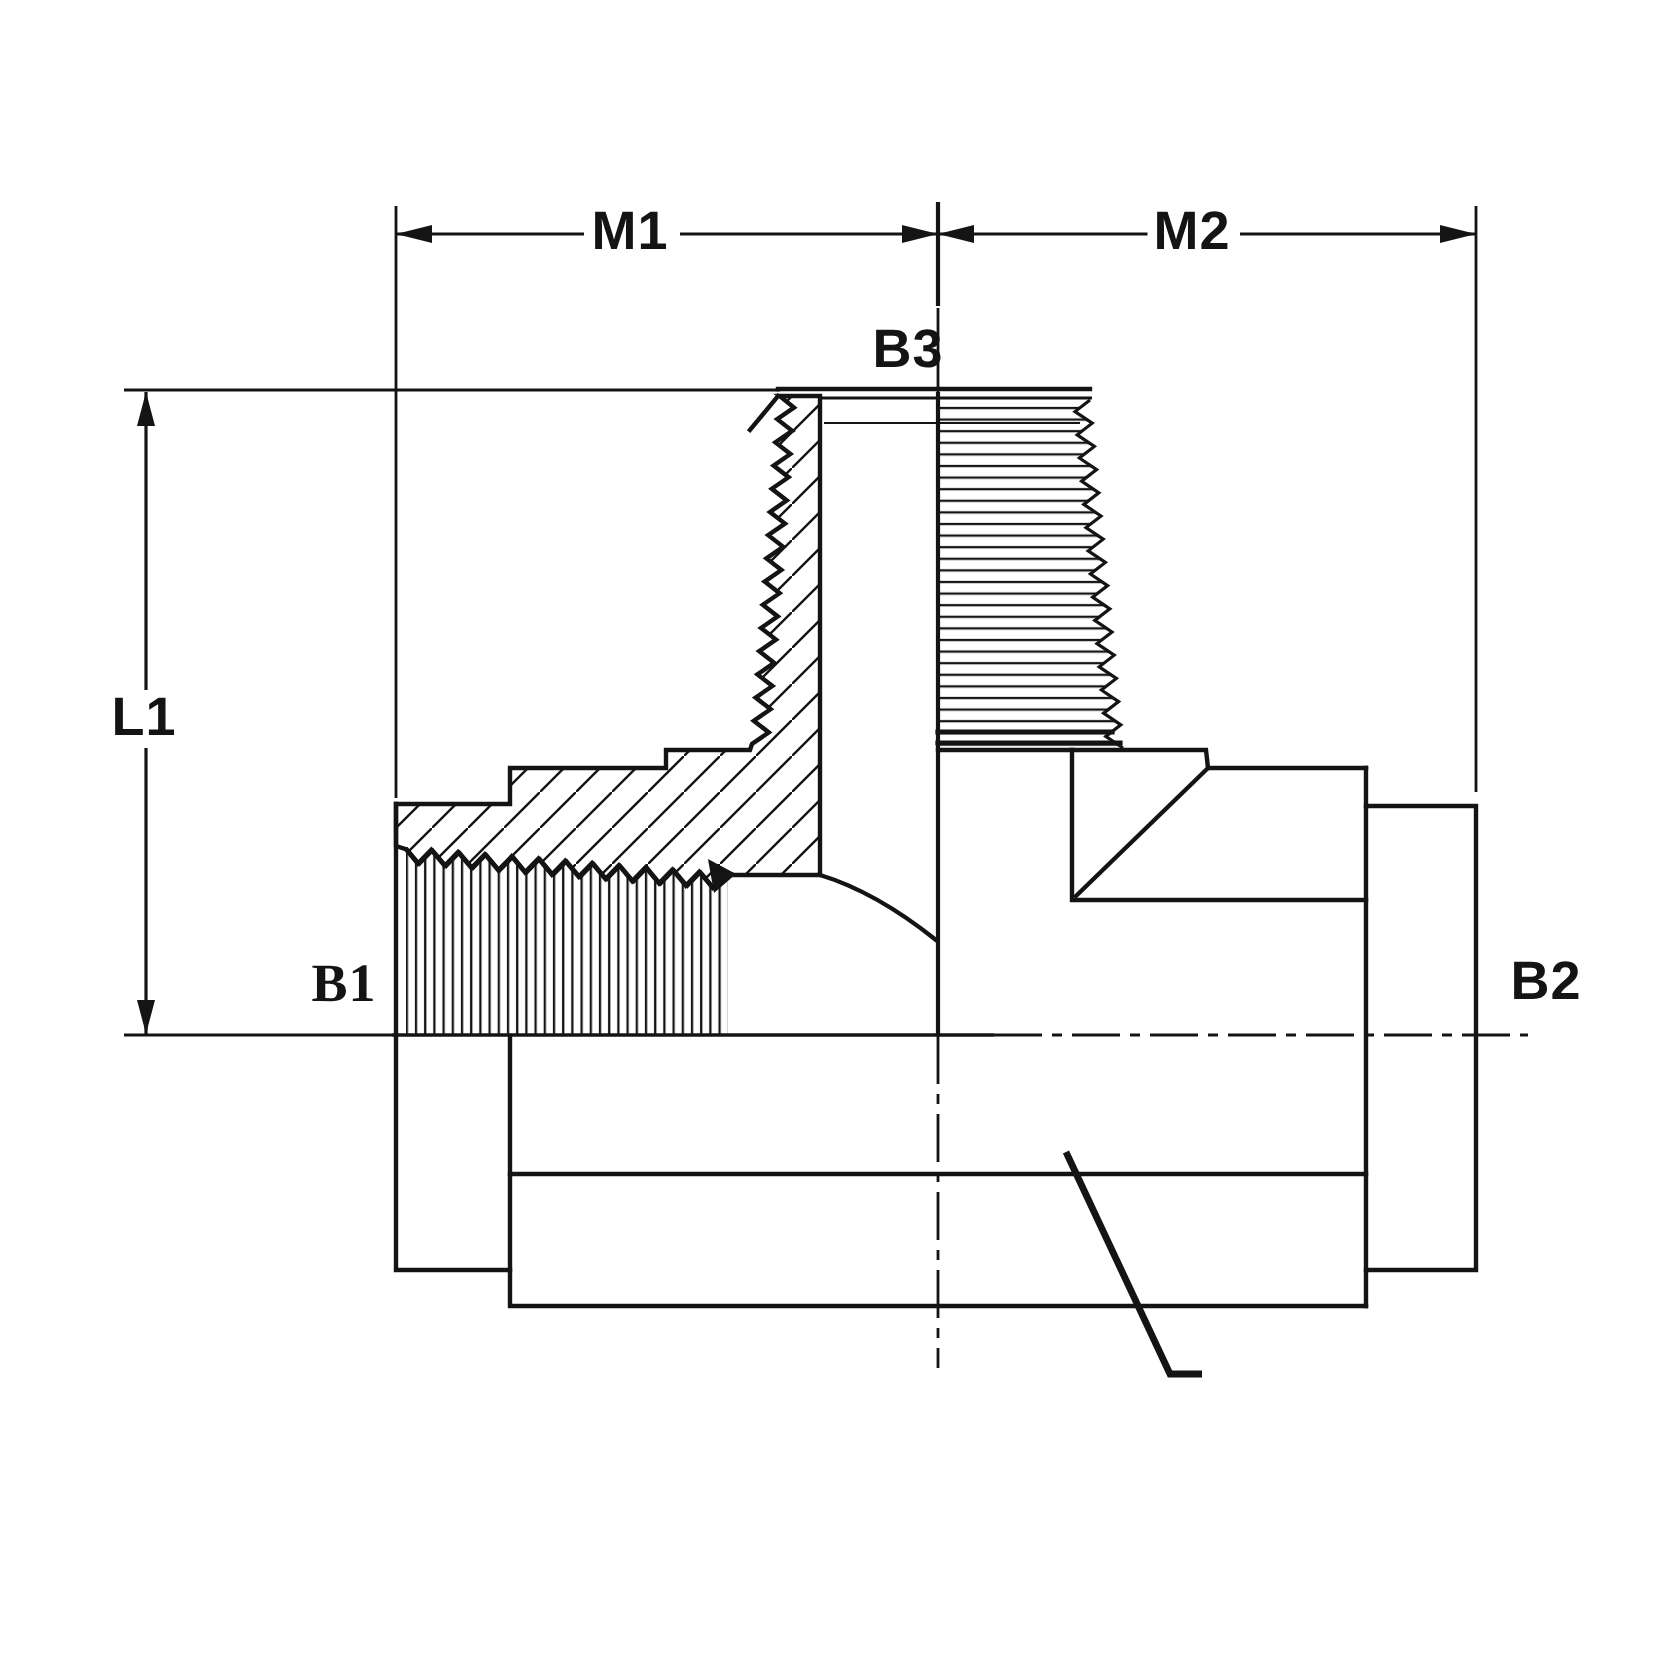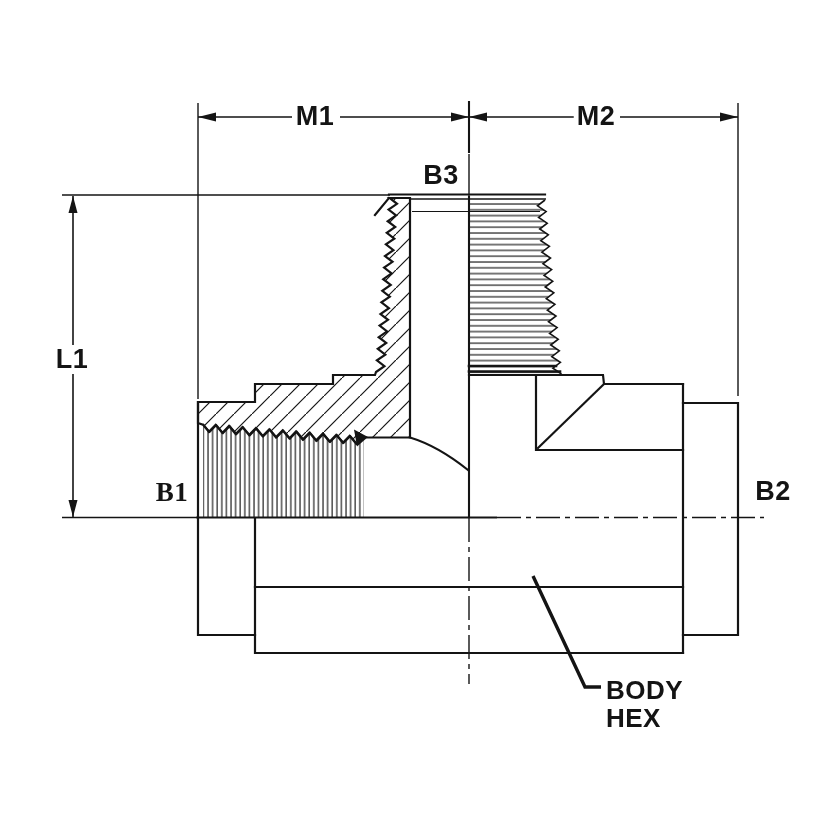--- a/index.html
+++ b/index.html
@@ -143,19 +143,18 @@
       <path class="ol" d="M410,437.5 Q438,446 468,470"></path>
     </g>
 
     <g>
       <path class="leader" d="M533,576 L585,687 L601,687"></path>
     </g>
   </svg>
 
   <div class="lbl" style="left:315px;top:116px;">M1</div>
   <div class="lbl" style="left:596px;top:116px;text-align:center;">M2</div>
-  <div class="lbl" style="left:441px;top:175px;background:transparent;">B3</div>
+  <div class="lbl" style="left:454px;top:175px;background:transparent;">B3</div>
   <div class="lbl" style="left:72px;top:359px;text-align:center;">L1</div>
   <div class="lbl" style="left:172px;top:492px;background:transparent;font-family:Liberation Serif, serif;">B1</div>
   <div class="lbl" style="left:773px;top:491px;background:transparent;">B2</div>
 
-  <div class="callout" style="left:606px;top:676px;"><span>BODY</span><br><span>HEX</span></div>
 </div>
 
 </body></html>

